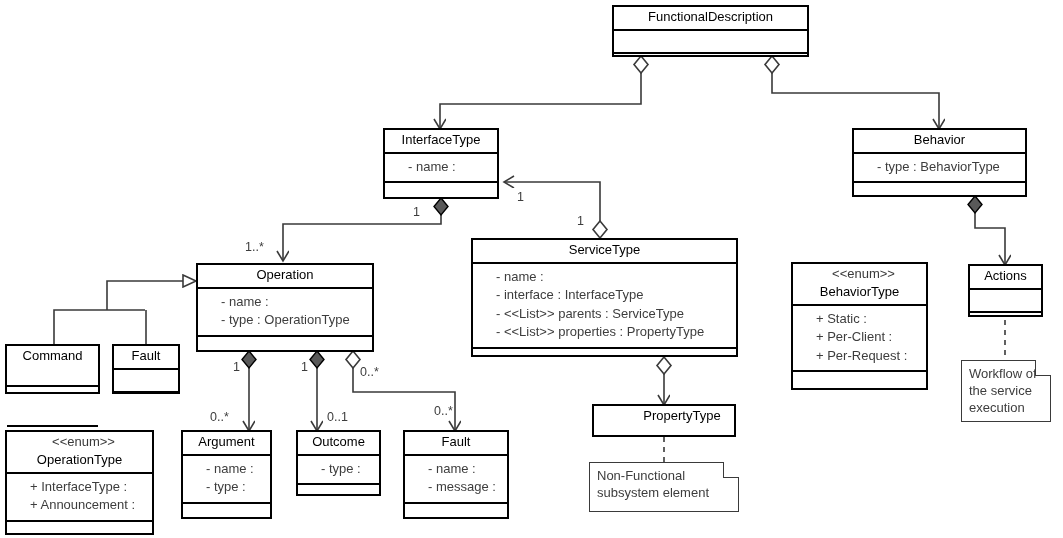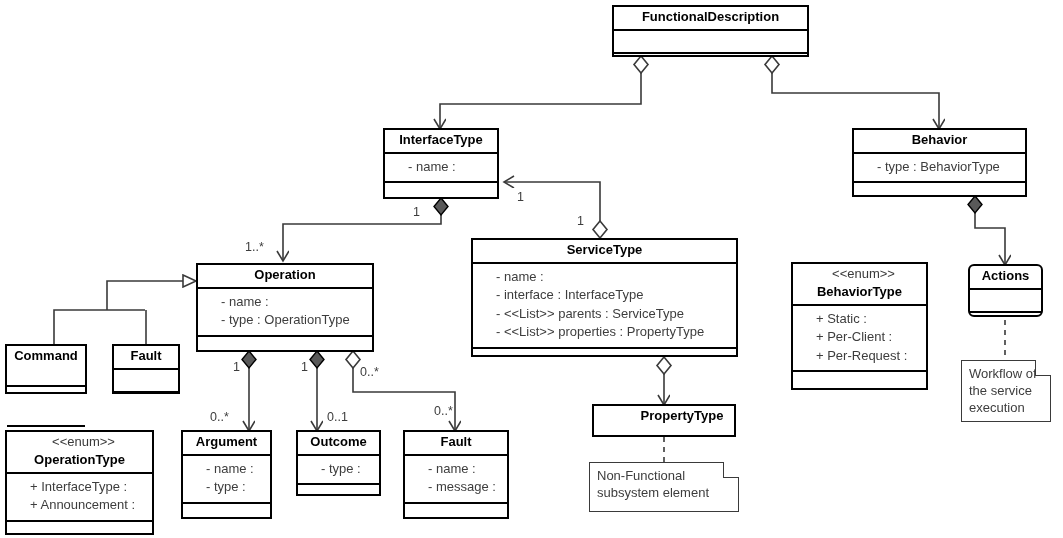--- a/index.html
+++ b/index.html
@@ -30,21 +30,21 @@
     position: absolute;
     box-sizing: border-box;
     background: #ffffff;
     border: 2.5px solid #000000;
     display: flex;
     flex-direction: column;
     z-index: 5;
   }
   .uml-class .cname {
     text-align: center;
-    font-weight: bold;
+    font-weight: normal;
     font-size: 13px;
     color: #000;
     padding: 3px 6px 4px 6px;
     line-height: 1.15;
     white-space: nowrap;
   }
   .uml-class .stereo {
     text-align: center;
     font-weight: normal;
     font-size: 13px;
@@ -219,33 +219,33 @@
 
   <div class="uml-class" style="left:196px; top:263px; width:178px; height:89px;">
     <div class="cname">Operation</div>
     <div class="compartment">
       <div class="attr">- name :</div>
       <div class="attr">- type : OperationType</div>
     </div>
     <div class="compartment empty"></div>
   </div>
 
-  <div class="uml-class" style="left:5px; top:344px; width:82px; height:50px;gap:17px;">
+  <div class="uml-class" style="left:5px; top:344px; width:95px; height:50px;gap:17px;">
     <div class="cname">Command</div>
     <div class="compartment empty"></div>
     <div class="compartment empty"></div>
   </div>
 
   <div class="uml-class" style="left:112px; top:344px; width:68px; height:50px;">
     <div class="cname">Fault</div>
     <div class="compartment empty"></div>
     <div class="compartment empty"></div>
   </div>
 
-  <div class="uml-class" style="left:968px; top:264px; width:75px; height:53px;border-radius:6px;">
+  <div class="uml-class" style="left:968px; top:264px; width:75px; height:53px;">
     <div class="cname">Actions</div>
     <div class="compartment empty"></div>
     <div class="compartment empty"></div>
   </div>
 
   <div class="uml-class" style="left:791px; top:262px; width:137px; height:128px;">
     <div class="stereo">&lt;&lt;enum&gt;&gt;</div>
     <div class="cname">BehaviorType</div>
     <div class="compartment">
       <div class="attr">+ Static :</div>

